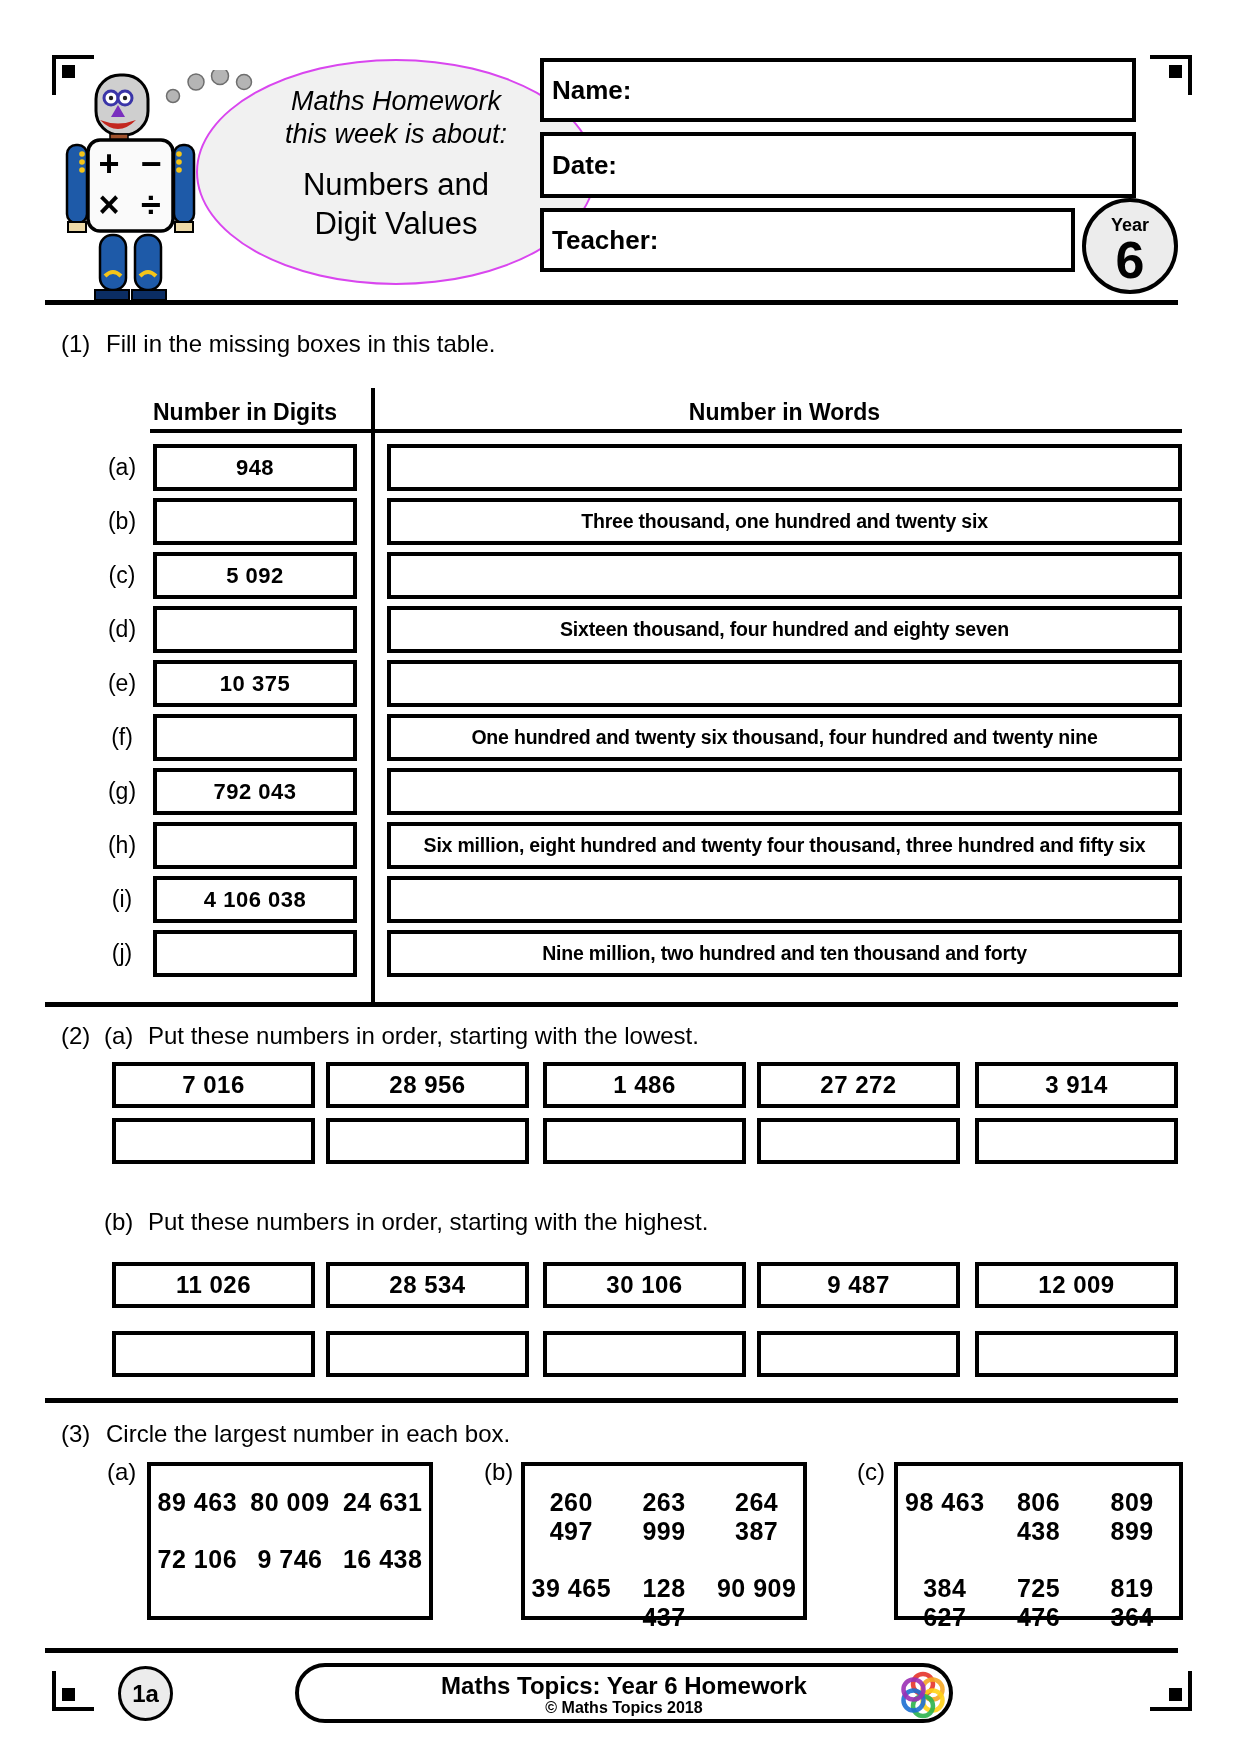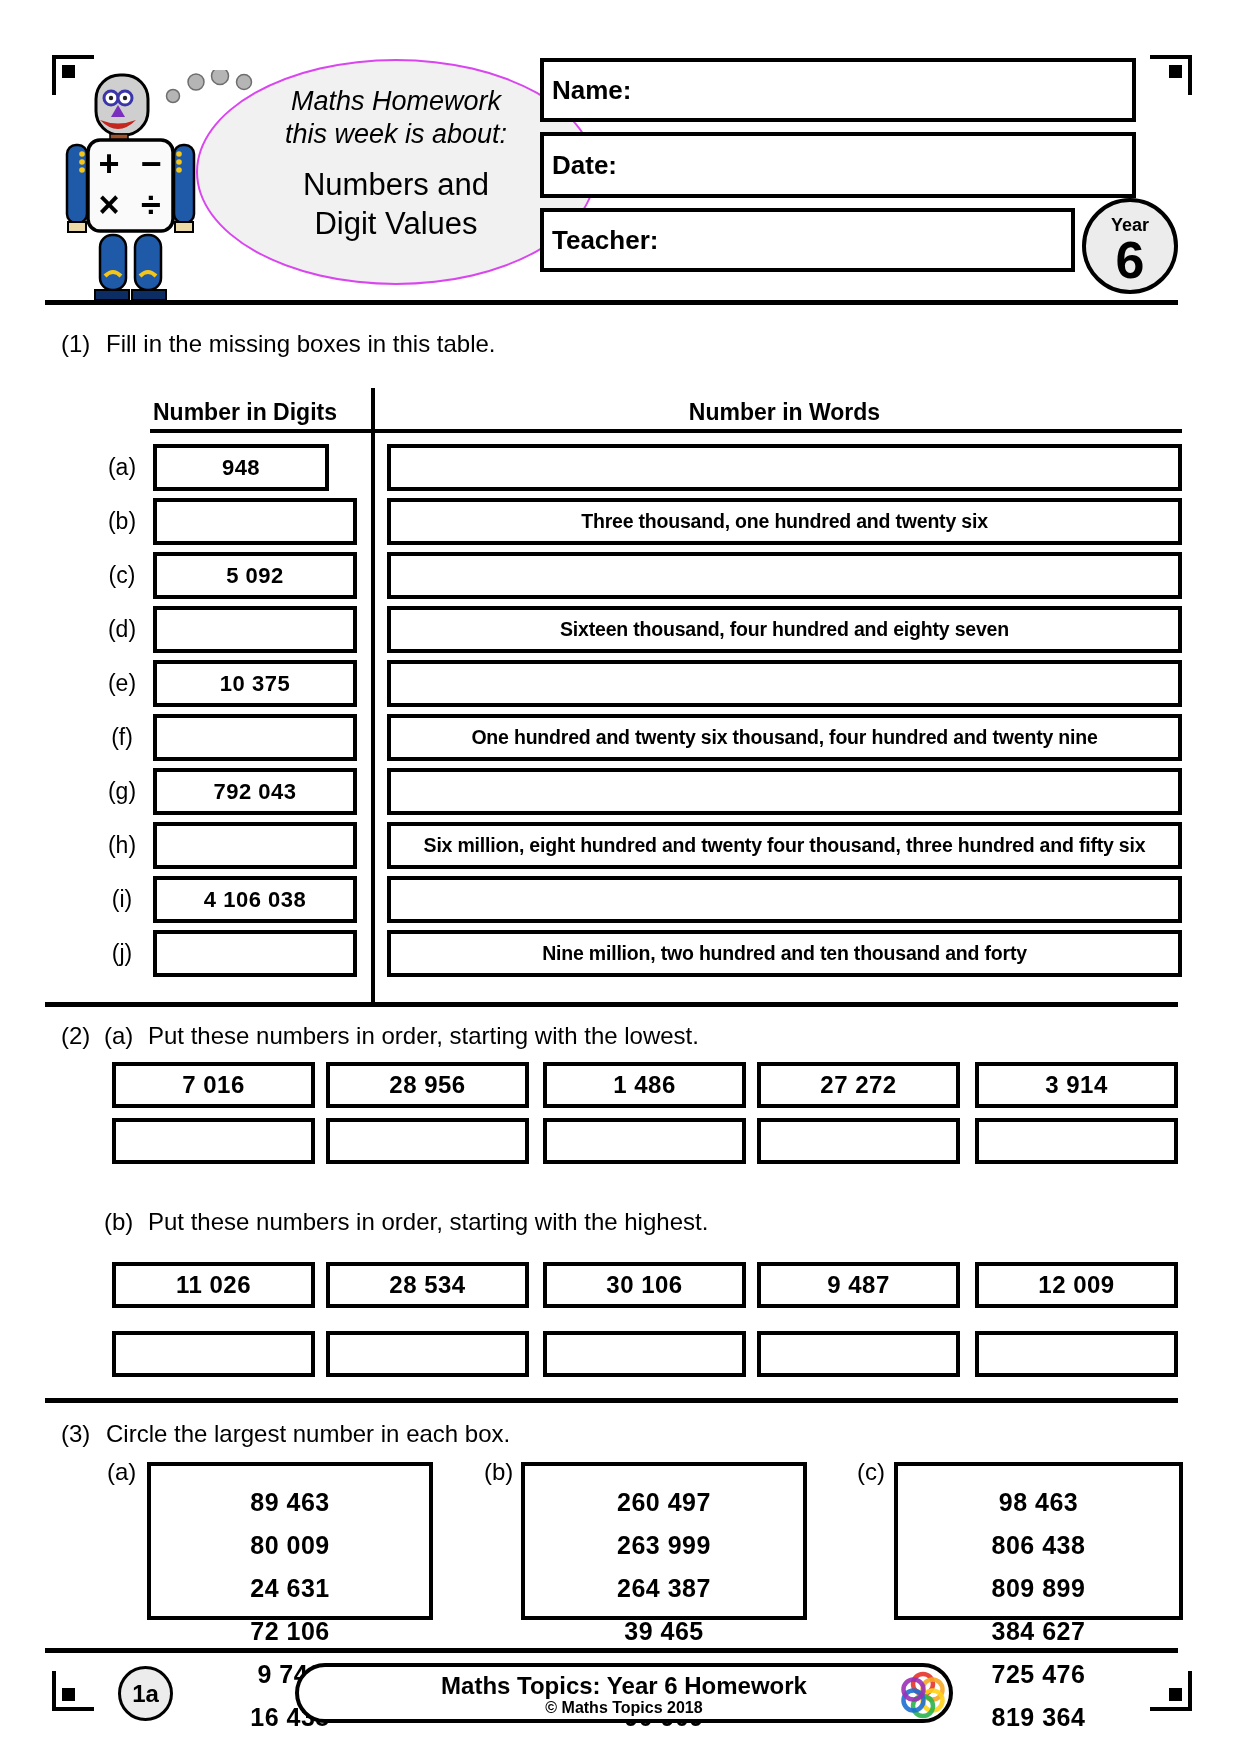--- a/index.html
+++ b/index.html
@@ -32,21 +32,21 @@
   .ynum{font-weight:bold;font-size:52px;line-height:50px;}
   .rule{position:absolute;left:45px;width:1133px;height:5px;background:#000;}
   
   .ptxt{font-size:24px;line-height:28px;white-space:nowrap;}
   .th{font-weight:bold;font-size:23px;white-space:nowrap;}
   .rlab{font-size:23px;width:44px;text-align:center;left:100px;}
   .cellv{font-weight:bold;font-size:22px;letter-spacing:0.5px;}
   .cellw{font-weight:bold;font-size:19.5px;letter-spacing:-0.2px;white-space:nowrap;}
   .num{font-weight:bold;font-size:24px;letter-spacing:0.5px;}
   
-  .q3box{display:grid;grid-template-columns:1fr;align-content:start;padding-top:22px;row-gap:14px;}
+  .q3box{display:grid;grid-template-columns:1fr 1fr 1fr;align-content:start;padding-top:22px;row-gap:28px;}
   .q3n{font-weight:bold;font-size:25px;text-align:center;letter-spacing:0.5px;}
   
   .badge{box-sizing:border-box;border:3px solid #000;border-radius:50%;background:#ececec;
          font-weight:bold;font-size:24px;}
   .pill{box-sizing:border-box;border:4px solid #000;border-radius:32px;background:#fff;text-align:center;}
   .ftitle{font-weight:bold;font-size:24px;margin-top:6px;line-height:26px;}
   .fcopy{font-weight:bold;font-size:16px;line-height:18px;}
 </style>
 </head>
 <body>
@@ -136,21 +136,21 @@
 
   <span class="abs ptxt" style="left:61px;top:330px">(1)</span>
   <span class="abs ptxt" style="left:106px;top:330px">Fill in the missing boxes in this table.</span>
 
   <span class="abs th" style="left:153px;top:399px;width:204px;text-align:left">Number in Digits</span>
   <span class="abs th" style="left:387px;top:399px;width:795px;text-align:center">Number in Words</span>
   <div class="abs" style="left:150px;top:429px;width:1032px;height:4px;background:#000"></div>
   <div class="abs" style="left:371px;top:388px;width:4px;height:614px;background:#000"></div>
 
   <span class="abs rlab" style="top:454px">(a)</span>
-  <div class="bx ctr" style="left:153px;top:444px;width:176px;height:47px">
+  <div class="bx ctr" style="left:153px;top:444px;width:204px;height:47px">
       <span class="cellv">948</span>
     </div>
   <div class="bx ctr" style="left:387px;top:444px;width:795px;height:47px">
       <span class="cellw"></span>
     </div>
 
   <span class="abs rlab" style="top:508px">(b)</span>
   <div class="bx ctr" style="left:153px;top:498px;width:204px;height:47px">
       <span class="cellv"></span>
     </div>

